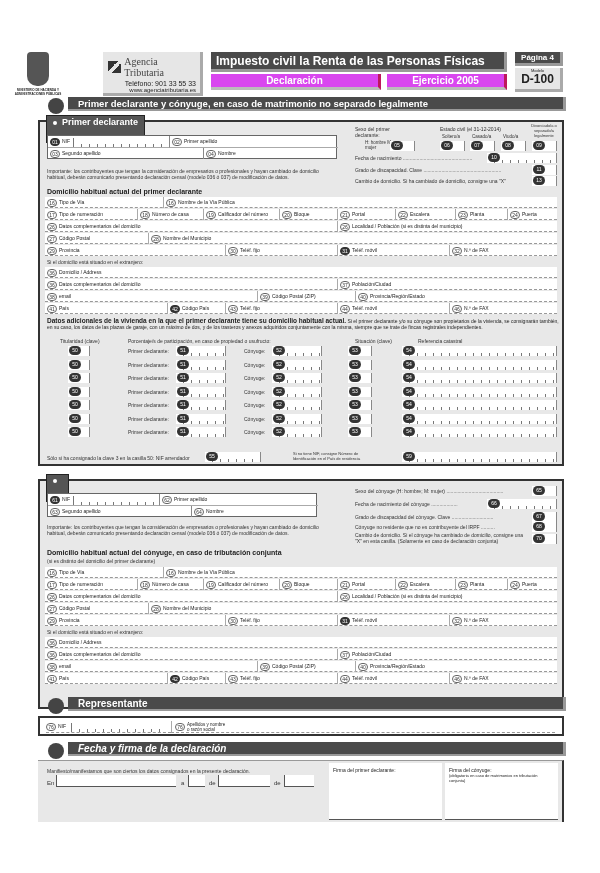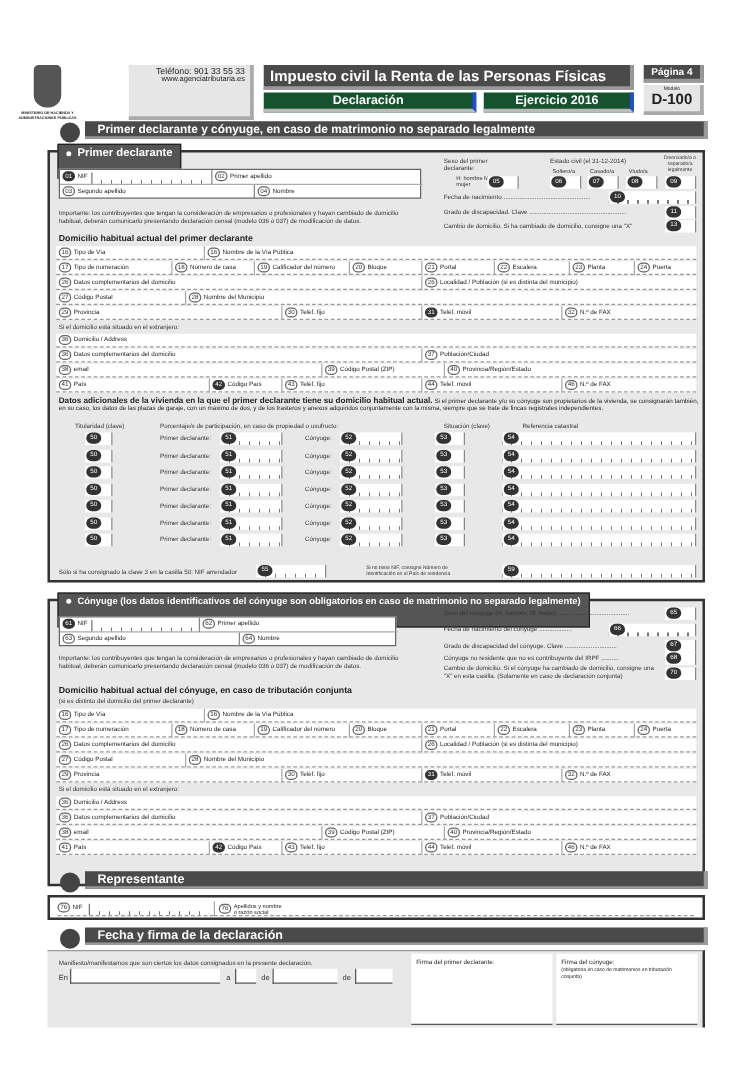--- a/index.html
+++ b/index.html
@@ -1,19 +1,19 @@
 <!DOCTYPE html>
 <html><head>
 <meta charset="utf-8">
 <style>
   * { box-sizing: border-box; margin: 0; padding: 0; }
   body { width: 600px; height: 873px; background: #fff; font-family: "Liberation Sans", sans-serif; color: #222; position: relative; overflow: hidden; }
   .abs { position: absolute; }
   .hdr-dark { background: #4a4a4a; color: #fff; border-right: 3px solid #999; border-bottom: 3px solid #999; }
-  .hdr-mid { background: #14532d; color: #fff; border-right: 3px solid #1d4ed8; border-bottom: 3px solid #bbb; }
+  .hdr-mid { background: #d946ef; color: #fff; border-right: 3px solid #be185d; border-bottom: 3px solid #bbb; }
   .pill { position: absolute; width: 16px; height: 16px; border-radius: 50%; background: #444; }
   .bar { position: absolute; height: 14px; background: #4a4a4a; color: #fff; font-size: 10px; font-weight: bold; padding-left: 10px; line-height: 14px; border-right: 3px solid #999; border-bottom: 2px solid #999; }
   .panel { position: absolute; background: #e8e8e8; border: 2px solid #333; }
   .tab { position: absolute; background: #555; color: #fff; font-size: 9px; font-weight: bold; height: 28px; line-height: 12px; padding: 0 6px; border: 1px solid #222; }
   .tab .dot { display: inline-block; width: 4px; height: 4px; background: #fff; border-radius: 50%; margin-right: 5px; vertical-align: middle; }
   .row { position: absolute; background: #fff; border-bottom: 1px dashed #999; height: 11px; font-size: 5px; line-height: 11px; }
   .cell { position: absolute; top: 0; height: 11px; border-left: 1px solid #aaa; padding-left: 2px; white-space: nowrap; overflow: hidden; }
   .cell:first-child { border-left: none; }
   .num { display: inline-block; width: 10px; height: 8px; border: 1px solid #666; border-radius: 5px; font-size: 5px; line-height: 6px; text-align: center; vertical-align: middle; margin-right: 2px; color: #333; background: #fff; }
   .num.dark { background: #333; color: #fff; border-color: #333; }
@@ -24,31 +24,35 @@
   .bold-h { position: absolute; font-size: 7px; font-weight: bold; white-space: nowrap; }
 </style>
 </head>
 <body>
 
 <div class="abs" style="left:8px;top:52px;width:60px;height:50px;">
   <div style="margin:0 auto;width:22px;height:34px;background:#555;border-radius:4px 4px 10px 10px;"></div>
   <div style="font-size:3px;text-align:center;font-weight:bold;line-height:4px;margin-top:2px;">MINISTERIO DE HACIENDA Y ADMINISTRACIONES PÚBLICAS</div>
 </div>
 <div class="abs" style="left:103px;top:52px;width:100px;height:44px;background:#e6e6e6;border-right:3px solid #aaa;border-bottom:3px solid #aaa;">
+  <div style="display:flex;align-items:center;padding:4px 4px 0 5px;">
+    <span style="display:inline-block;width:14px;height:12px;background:linear-gradient(135deg,#333 40%,transparent 40%,transparent 60%,#333 60%);margin-right:3px;"></span>
+    <span style="font-family:'Liberation Serif',serif;font-size:10px;color:#444;">Agencia Tributaria</span>
+  </div>
   <div style="font-size:7px;text-align:right;padding-right:4px;margin-top:2px;">Teléfono: 901 33 55 33</div>
   <div style="font-size:6px;text-align:right;padding-right:4px;">www.agenciatributaria.es</div>
 </div>
 <div class="abs hdr-dark" style="left:211px;top:52px;width:296px;height:20px;font-size:12px;font-weight:bold;padding-left:5px;line-height:18px;">
   <span>Impuesto civil la Renta de las Personas Físicas</span>
 </div>
 <div class="abs hdr-mid" style="left:211px;top:74px;width:170px;height:16px;font-size:10px;font-weight:bold;text-align:center;line-height:14px;">
   <span>Declaración</span>
 </div>
 <div class="abs hdr-mid" style="left:387px;top:74px;width:120px;height:16px;font-size:10px;font-weight:bold;text-align:center;line-height:14px;">
-  <span>Ejercicio 2016</span>
+  <span>Ejercicio 2005</span>
 </div>
 <div class="abs hdr-dark" style="left:515px;top:52px;width:48px;height:14px;font-size:8px;font-weight:bold;text-align:center;line-height:12px;">
   <span>Página 4</span>
 </div>
 <div class="abs" style="left:515px;top:68px;width:48px;height:24px;background:#e6e6e6;border-right:3px solid #aaa;border-bottom:3px solid #aaa;text-align:center;">
   <div style="font-size:4px;">Modelo</div>
   <div style="font-size:12px;font-weight:bold;line-height:13px;">D-100</div>
 </div>
 
 <div class="pill" style="left:48px;top:98px;"></div>
@@ -300,21 +304,21 @@
 <div class="boxw ticks" style="left:205px;top:452px;width:56px;height:10px;">
     <span class="circ" style="left:1px;top:0;">55</span>
   </div>
 <div class="txt" style="left:293px;top:451px;width:80px;white-space:normal;line-height:5px;font-size:4px;">Si no tiene NIF, consigne Número de Identificación en el País de residencia</div>
 <div class="boxw ticks" style="left:402px;top:452px;width:155px;height:10px;">
     <span class="circ" style="left:1px;top:0;">59</span>
   </div>
 
 <div class="panel" style="left:38px;top:479px;width:526px;height:230px;"></div>
 <div class="tab" style="left:46px;top:474px;font-size:7.5px;">
-  <span class="dot"></span><span>Cónyuge (los datos identificativos del cónyuge son obligatorios en caso de matrimonio no separado legalmente)</span>
+  <span class="dot"></span>
 </div>
 <div class="abs" style="left:47px;top:493px;width:270px;height:24px;background:#fff;border:1px solid #666;">
   <div class="abs" style="left:0;top:0;width:112px;height:12px;border-right:1px solid #888;border-bottom:1px solid #aaa;font-size:5px;line-height:11px;padding-left:2px;">
     <span class="num dark">61</span><span>NIF</span>
     <span class="abs ticks" style="left:25px;top:2px;width:84px;height:9px;border-left:1px solid #777;"></span>
   </div>
   <div class="abs" style="left:112px;top:0;width:158px;height:12px;border-bottom:1px solid #aaa;font-size:5px;padding-left:2px;line-height:11px;">
     <span class="num">62</span><span>Primer apellido</span>
   </div>
   <div class="abs" style="left:0;top:12px;width:144px;height:11px;border-right:1px solid #888;font-size:5px;padding-left:2px;line-height:11px;">
@@ -410,21 +414,21 @@
     <span class="num">76</span><span>NIF</span>
     <span class="abs ticks" style="left:25px;top:2px;width:96px;height:9px;border-left:1px solid #777;"></span>
   </div>
   <div class="abs" style="left:131px;top:3px;width:384px;height:12px;font-size:4.5px;line-height:5px;border-left:1px solid #aaa;border-bottom:1px dashed #999;padding-left:3px;display:flex;align-items:center;">
     <span class="num">76</span>
       <span style="width:40px;white-space:normal;">Apellidos y nombre o razón social</span>
   </div>
 </div>
 
 <div class="pill" style="left:48px;top:743px;"></div>
-<div class="bar" style="left:68px;top:742px;width:498px;">
+<div class="bar" style="left:68px;top:742px;width:498px;font-style:italic;">
   <span>Fecha y firma de la declaración</span>
 </div>
 <div class="abs" style="left:38px;top:760px;width:526px;height:62px;background:#e8e8e8;border-right:2px solid #333;border-top:1px solid #999;"></div>
 <div class="txt" style="left:47px;top:768px;">Manifiesto/manifestamos que son ciertos los datos consignados en la presente declaración.</div>
 <div class="txt" style="left:47px;top:780px;font-size:6px;">En</div>
 <div class="abs" style="left:56px;top:775px;width:120px;height:12px;background:#fff;border-left:1px solid #555;border-bottom:1px solid #555;"></div>
 <div class="txt" style="left:181px;top:780px;font-size:6px;">a</div>
 <div class="abs" style="left:188px;top:775px;width:17px;height:12px;background:#fff;border-left:1px solid #555;border-bottom:1px solid #555;"></div>
 <div class="txt" style="left:209px;top:780px;font-size:6px;">de</div>
 <div class="abs" style="left:218px;top:775px;width:52px;height:12px;background:#fff;border-left:1px solid #555;border-bottom:1px solid #555;"></div>

